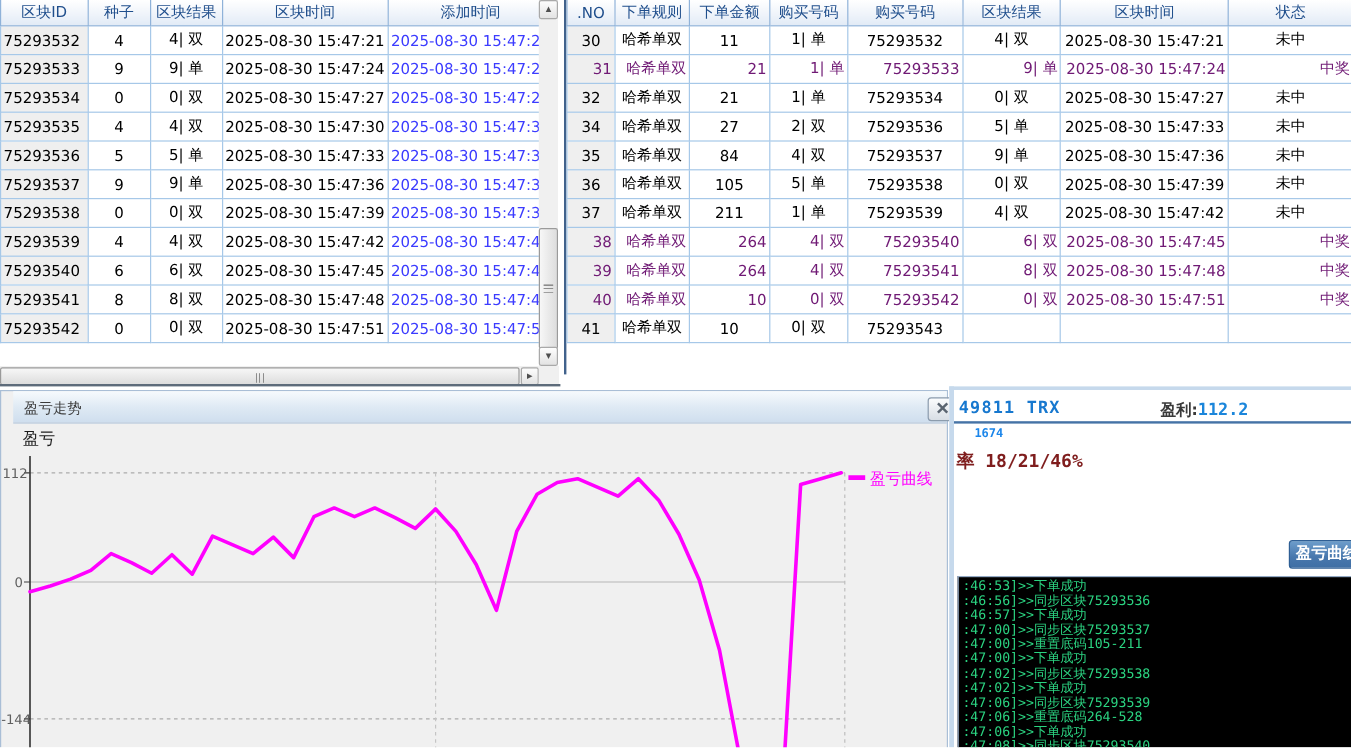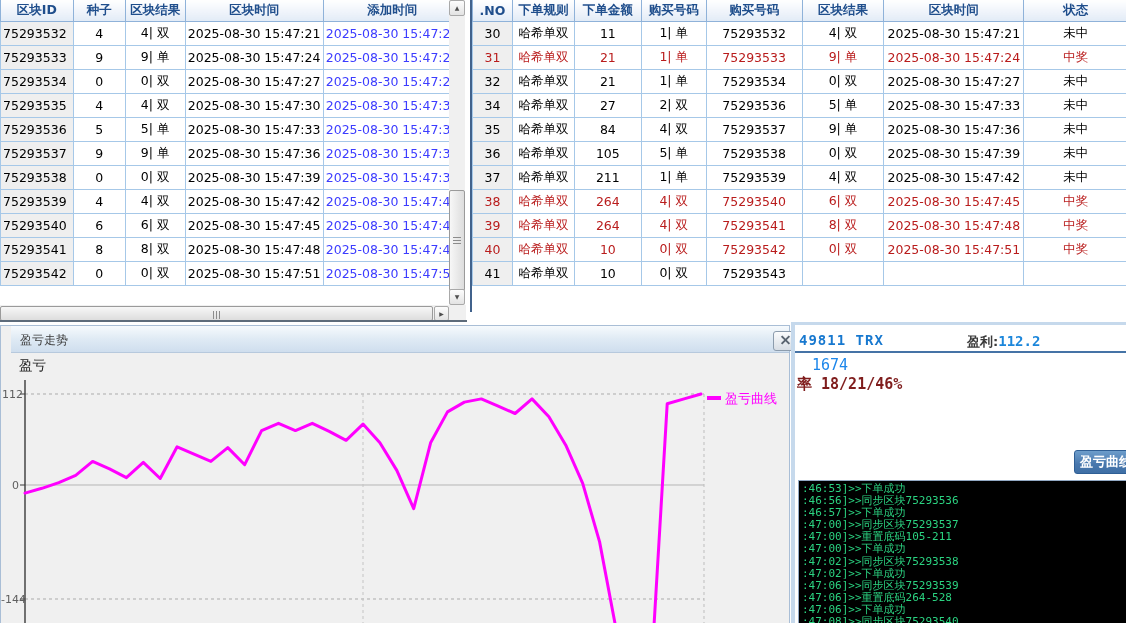--- a/index.html
+++ b/index.html
@@ -3,27 +3,27 @@
 <meta charset="utf-8">
 <style>
   html,body{margin:0;padding:0;}
   body{font-family:"DejaVu Sans",sans-serif;}
   #screen{position:relative;width:1126px;height:623px;overflow:hidden;background:#fff;}
 
   
   table.grid{border-collapse:collapse;table-layout:fixed;font-size:12.5px;}
   table.grid th{
     background:linear-gradient(#ffffff,#eef3fa 60%,#e2ebf6);
-    color:#1f4e8c;font-weight:bold;height:21px;
+    color:#1f4e8c;font-weight:normal;height:21px;
     border:1px solid #8fb2d9;border-top:none;padding:0;white-space:nowrap;overflow:hidden;}
   table.grid td{
     background:#fff;color:#000;height:23px;text-align:center;padding:0 2px;
     border:1px solid #a6c8e8;white-space:nowrap;overflow:hidden;}
   table.grid td.rowhead{background:#efefef;}
-  table.grid tr.win td{color:#b91c1c;}
+  table.grid tr.win td{color:#701a75;text-align:right;}
   #left-table td.c-add{color:#3c3cff;}
   #left-table td.c-id{text-align:right;padding-right:6px;}
 
   #left-wrap{position:absolute;left:0;top:0;width:466px;height:322px;background:#fff;overflow:hidden;}
   #right-wrap{position:absolute;left:470px;top:0;width:656px;height:312px;overflow:hidden;
     border-left:2px solid #41628c;}
 
   
   .sb-track{position:absolute;background:#f0f0f0;}
   .sb-btn{position:absolute;background:linear-gradient(#fdfdfd,#e3e3e3);border:1px solid #a9a9a9;
@@ -51,21 +51,21 @@
   #chart-svg{position:absolute;left:0;top:26px;}
 
   
   #stats-panel{position:absolute;left:791px;top:322px;width:388px;height:301px;background:#fff;
     border-left:4px solid #c6d9ec;border-top:3px solid #c6d9ec;box-sizing:border-box;overflow:hidden;}
   .mono{font-family:"DejaVu Sans Mono",monospace;}
   #trx-line{position:absolute;left:4px;top:7px;font-size:14px;font-weight:bold;color:#1778cf;letter-spacing:1px;}
   #profit-wrap{position:absolute;left:172px;top:8px;font-size:13px;font-weight:bold;color:#3a3a3a;}
   #profit-value{color:#1b86db;font-size:14px;}
   #stats-sep{position:absolute;left:0;top:26px;width:335px;height:2px;background:#4573a6;}
-  #turnover-line{position:absolute;left:17px;top:31px;font-size:15px;font-weight:normal;color:#1c86ea;}
+  #turnover-line{position:absolute;left:17px;top:31px;font-size:10px;font-weight:bold;color:#1c86ea;}
   #rate-line{position:absolute;left:2px;top:50px;font-size:15px;font-weight:bold;color:#7f1d1d;}
   #curve-button{position:absolute;left:279px;top:125px;width:64px;height:24px;
     background:linear-gradient(#6d9dcb,#4877ad 60%,#3f6fa5);border:1px solid #2f5f95;border-radius:3px;
     color:#fff;font-size:13px;font-weight:bold;text-align:center;line-height:22px;overflow:hidden;box-sizing:border-box;}
   #console{position:absolute;left:3px;top:155px;width:332px;height:146px;background:#000;
     border:1px solid #93a9c4;border-right:none;border-bottom:none;box-sizing:border-box;
     overflow:hidden;padding:2px 0 0 3px;}
   #console .ln{font-family:"DejaVu Sans Mono",monospace;font-size:11px;line-height:12.1px;
     color:#2bd381;white-space:nowrap;}
 </style>

